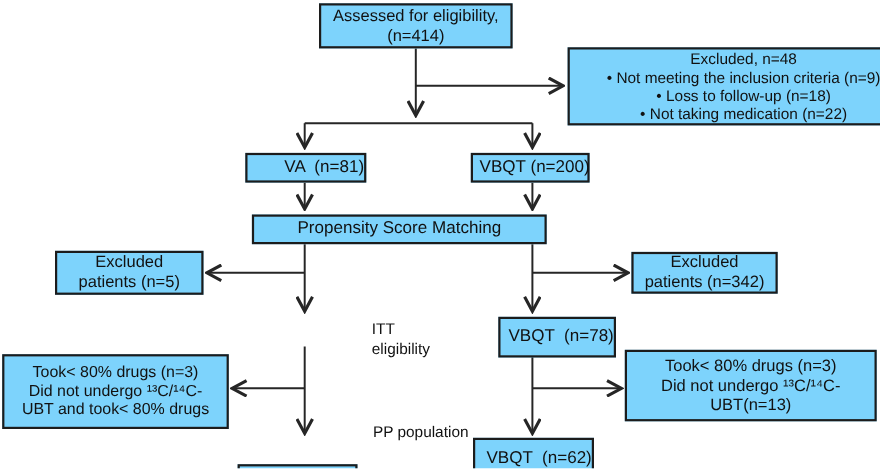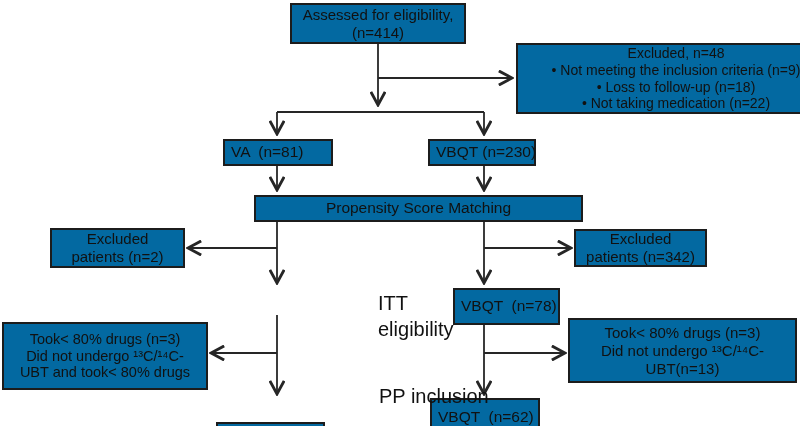--- a/index.html
+++ b/index.html
@@ -3,31 +3,31 @@
 <meta charset="utf-8">
 <style>
   html,body { margin:0; padding:0; background:#ffffff; }
   .stage {
     position:relative; width:800px; height:426px; background:#ffffff;
     font-family:"Liberation Sans", sans-serif; color:#111111; overflow:hidden;
   }
   .connectors { position:absolute; left:0; top:0; pointer-events:none; }
   .box {
     position:absolute; box-sizing:border-box;
-    border:2px solid #1c1c1c; background:#0369a1;
+    border:2px solid #1c1c1c; background:#7dd3fc;
     display:flex; flex-direction:column; justify-content:center;
     text-align:center; line-height:1.2;
   }
   .box span { display:block; white-space:pre; }
-  .leftalign { text-align:left; padding-left:6px; }
+  .leftalign { text-align:right; padding-left:6px; }
   .fs14 { font-size:14px; }
   .fs145 { font-size:14.5px; line-height:1.17; }
   .fs15 { font-size:15px; }
   .fs155 { font-size:15.5px; }
-  .flabel { position:absolute; font-size:20px; line-height:1.3;margin-left:40px; }
+  .flabel { position:absolute; font-size:14px; line-height:1.3; }
   .flabel span { display:block; white-space:pre; }
 </style>
 </head>
 <body>
 
 <div class="stage">
 
   <svg class="connectors" width="800" height="426" viewBox="0 0 800 426">
     <defs>
       <marker id="ah" viewBox="0 0 8 8" refX="7" refY="4" markerWidth="9" markerHeight="9" orient="auto">
@@ -63,30 +63,30 @@
     <span>• Not meeting the inclusion criteria (n=9)</span>
     <span>• Loss to follow-up (n=18)</span>
     <span>• Not taking medication (n=22)</span>
   </div>
 
   <div class="box fs155 leftalign" style="left:223px; top:139px; width:110px; height:27px;">
     <span>VA  (n=81)</span>
   </div>
 
   <div class="box fs155 leftalign" style="left:428px; top:139px; width:108px; height:27px;">
-    <span>VBQT (n=230)</span>
+    <span>VBQT (n=200)</span>
   </div>
 
-  <div class="box fs155" style="left:254px; top:195px; width:329px; height:27px;">
+  <div class="box fs155" style="left:229px; top:195px; width:268px; height:27px;">
     <span>Propensity Score Matching</span>
   </div>
 
   <div class="box fs15" style="left:50px; top:228px; width:135px; height:40px;">
     <span>Excluded</span>
-    <span>patients (n=2)</span>
+    <span>patients (n=5)</span>
   </div>
 
   <div class="box fs15" style="left:574px; top:229px; width:133px; height:38px;">
     <span>Excluded</span>
     <span>patients (n=342)</span>
   </div>
 
 
   <div class="box fs155 leftalign" style="left:453px; top:288px; width:107px; height:37px;">
     <span>VBQT  (n=78)</span>
@@ -111,16 +111,16 @@
   <div class="box fs155 leftalign" style="left:430px; top:398px; width:110px; height:39px;">
     <span>VBQT  (n=62)</span>
   </div>
 
   <div class="flabel" style="left:338px; top:290px;">
     <span>ITT</span>
     <span>eligibility</span>
   </div>
 
   <div class="flabel" style="left:339px; top:383px;">
-    <span>PP inclusion</span>
+    <span>PP population</span>
   </div>
 
 </div>
 
 </body></html>

